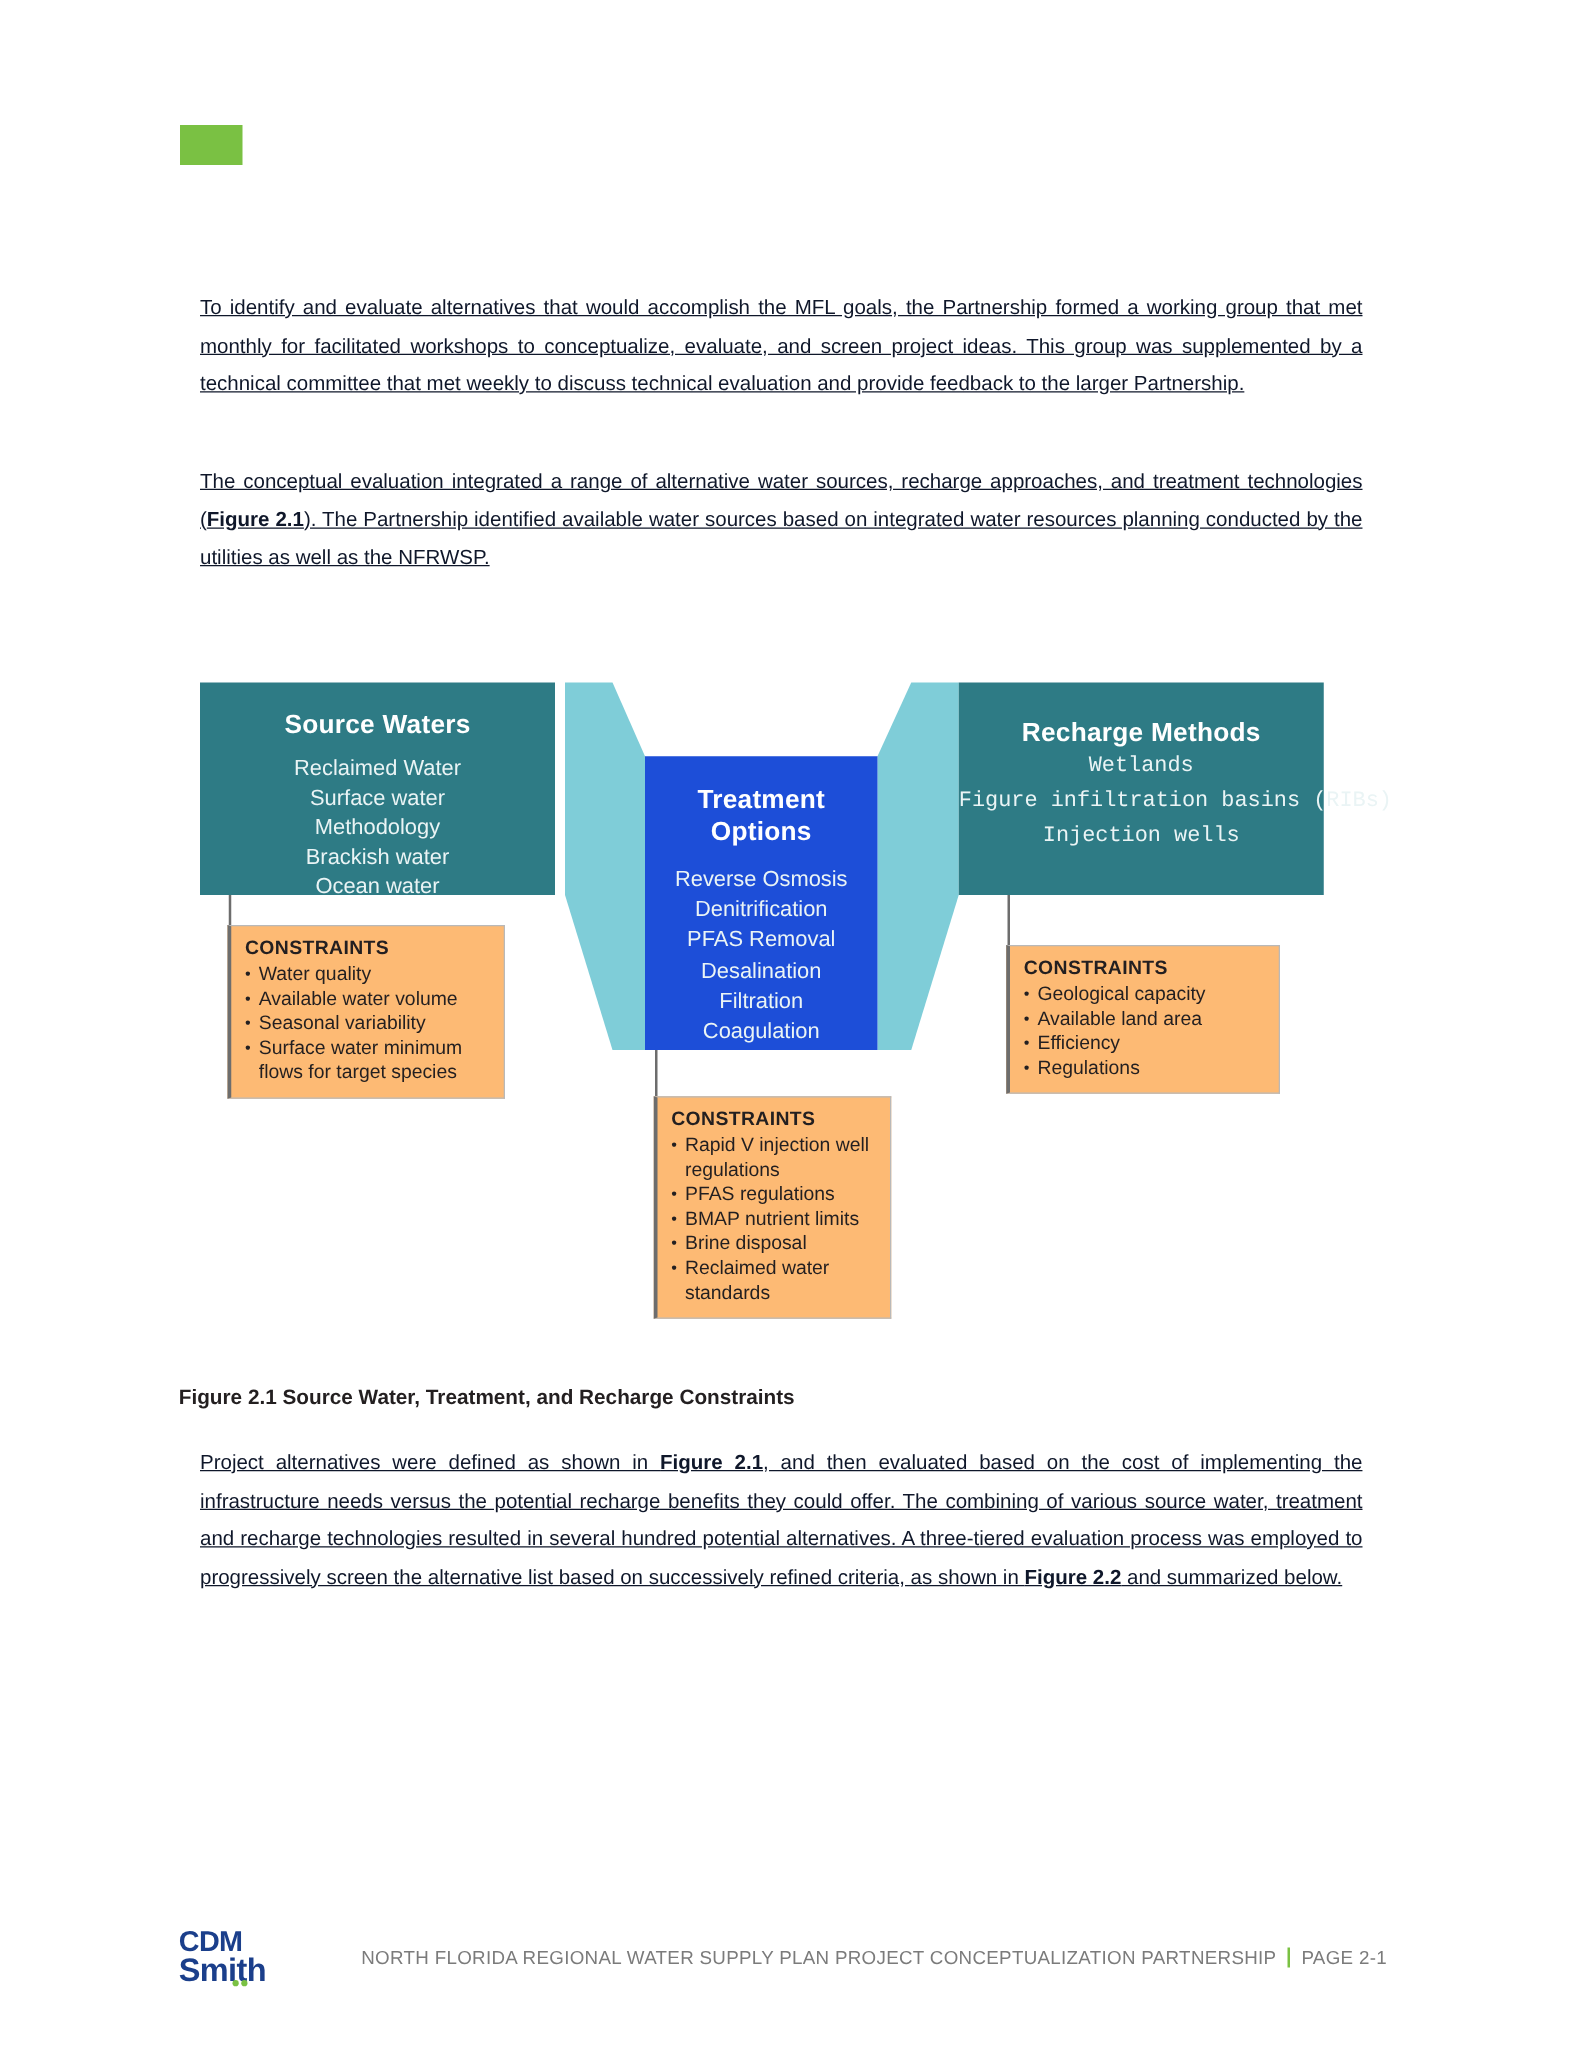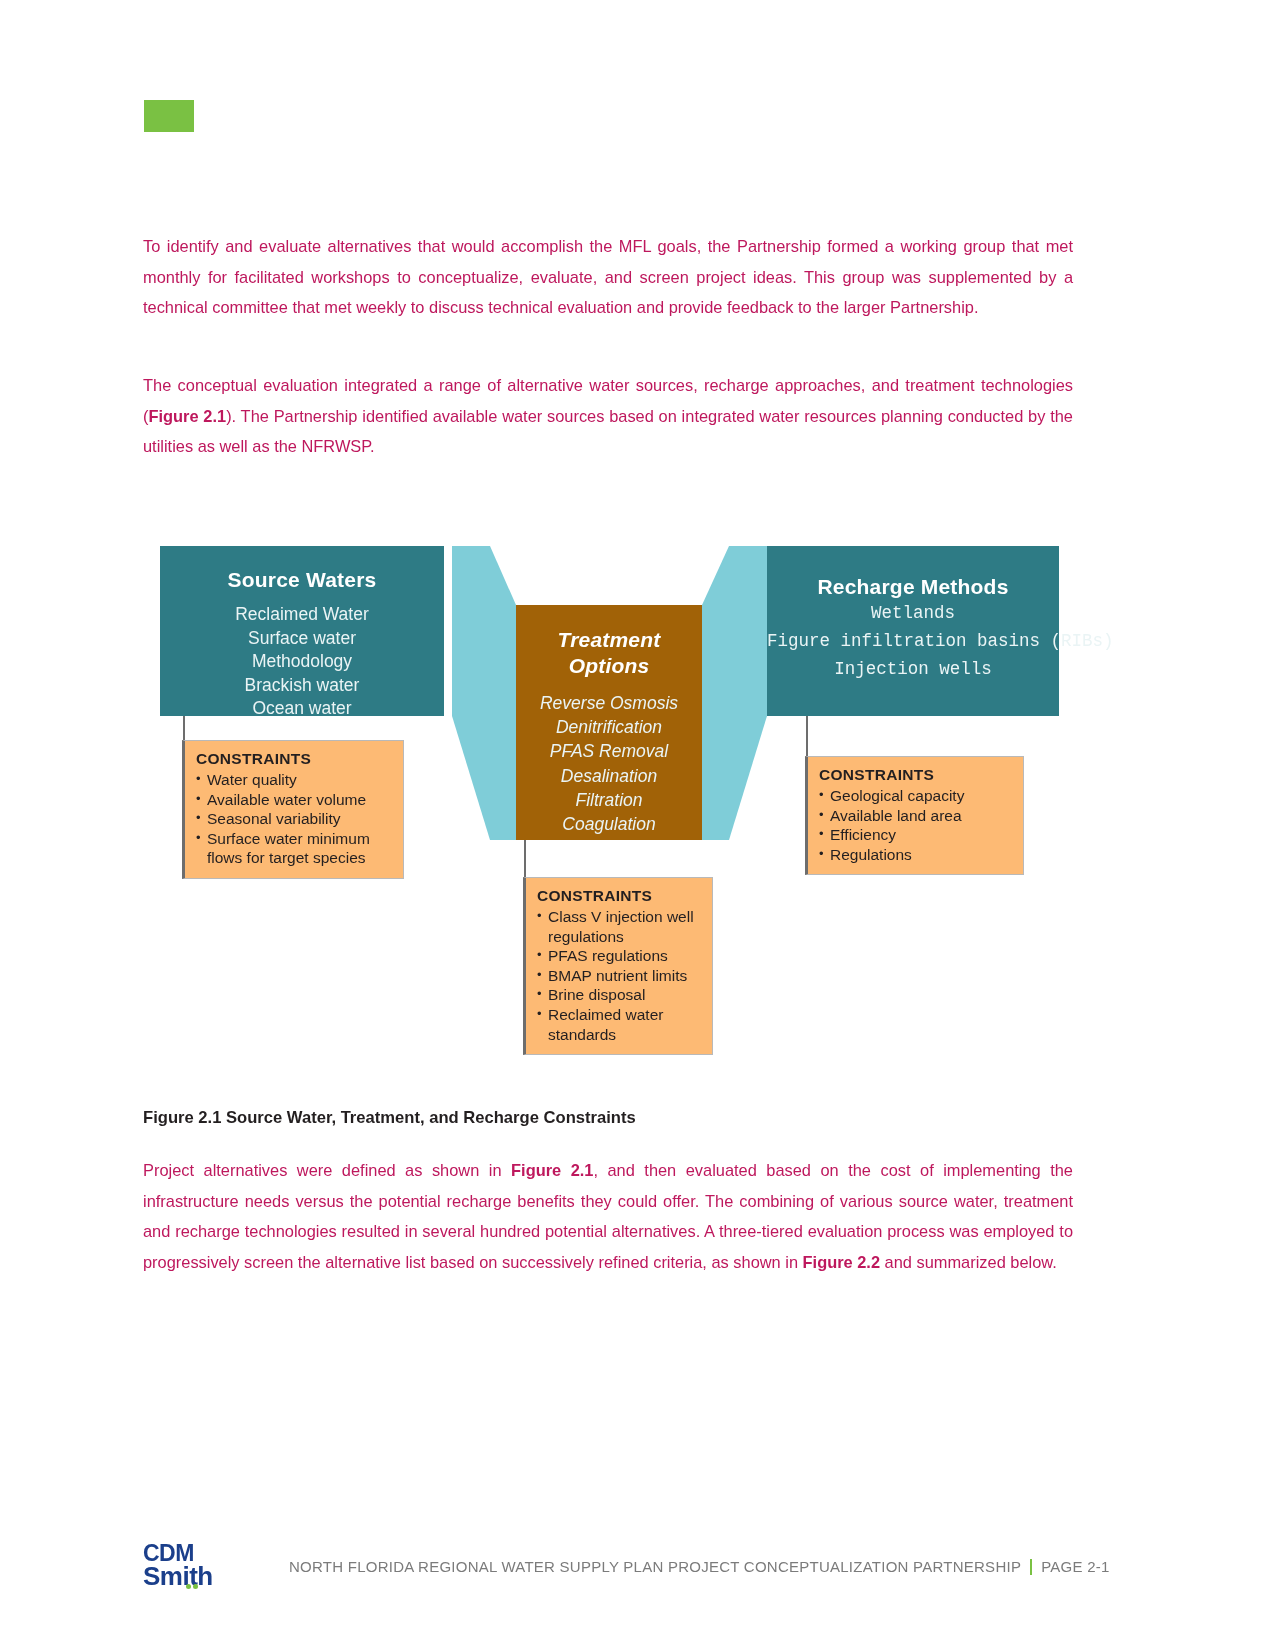--- a/index.html
+++ b/index.html
@@ -40,27 +40,28 @@
     font-size: 35px;
     font-weight: bold;
     letter-spacing: -0.3px;
     color: #1f4e9c;
     font-family: "Liberation Sans", sans-serif;
   }
 
   
   .para {
     position: absolute;
-    left: 143px;
+    left: 160px;
     width: 930px;
     font-size: 16.4px;
     line-height: 30.5px;
     text-align: justify;
-    color: #be185d;
-    font-family: "Liberation Sans", sans-serif;
+    color: #0f172a;
+    font-family: "Liberation Sans", sans-serif;
+    text-decoration: underline;
   }
   .para b { font-weight: bold; }
   #para-1 { top: 231px; }
   #para-2 { top: 370px; }
   #para-3 { top: 1155px; }
 
   
   .figure {
     position: absolute;
     left: 160px;
@@ -75,21 +76,21 @@
     height: 500px;
   }
 
   .box {
     position: absolute;
     box-sizing: border-box;
     text-align: center;
     color: #ffffff;
   }
   .box-teal { background: #2e7b85; }
-  .box-navy { background: #a16207; font-style: italic; }
+  .box-navy { background: #1d4ed8; }
 
   .box-title {
     font-weight: bold;
     font-size: 21px;
     letter-spacing: 0.2px;
     color: #ffffff;
     line-height: 25px;
   }
   .box-list {
     font-size: 17.5px;
@@ -299,21 +300,21 @@
         <li>Water quality</li>
         <li>Available water volume</li>
         <li>Seasonal variability</li>
         <li>Surface water minimum flows for target species</li>
       </ul>
     </div>
 
     <div class="constraints" id="c-treatment">
       <div class="c-head">CONSTRAINTS</div>
       <ul>
-        <li>Class V injection well regulations</li>
+        <li>Rapid V injection well regulations</li>
         <li>PFAS regulations</li>
         <li>BMAP nutrient limits</li>
         <li>Brine disposal</li>
         <li>Reclaimed water standards</li>
       </ul>
     </div>
 
     <div class="constraints" id="c-recharge">
       <div class="c-head">CONSTRAINTS</div>
       <ul>

